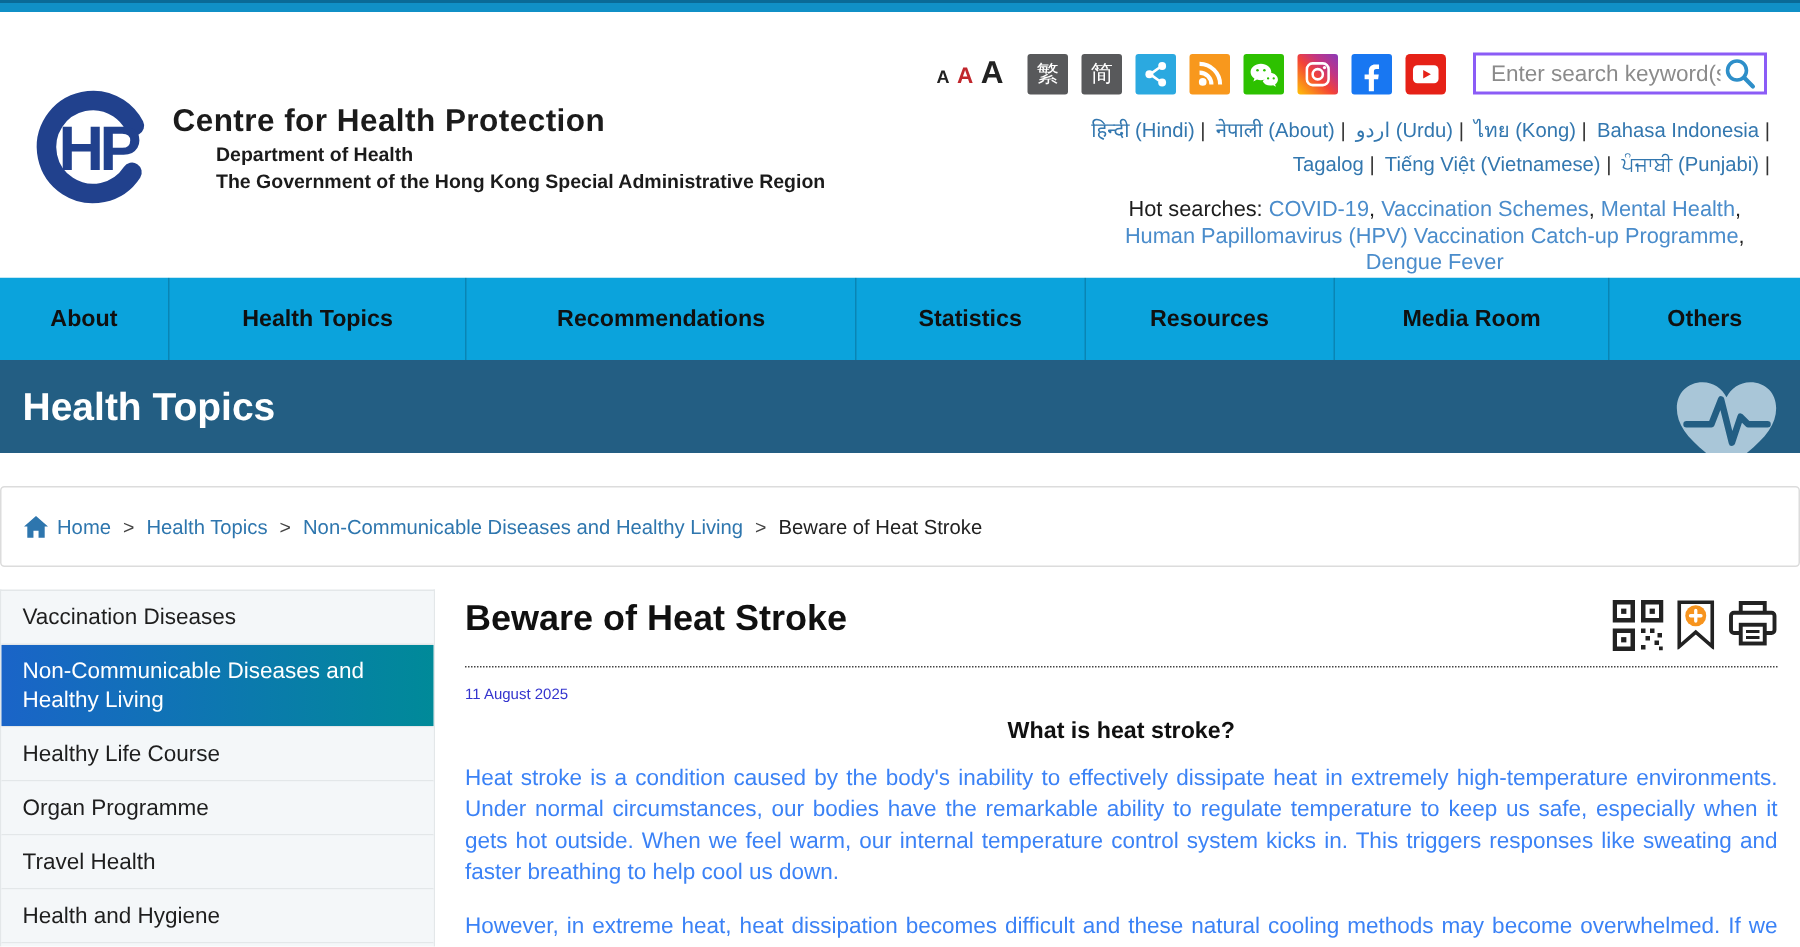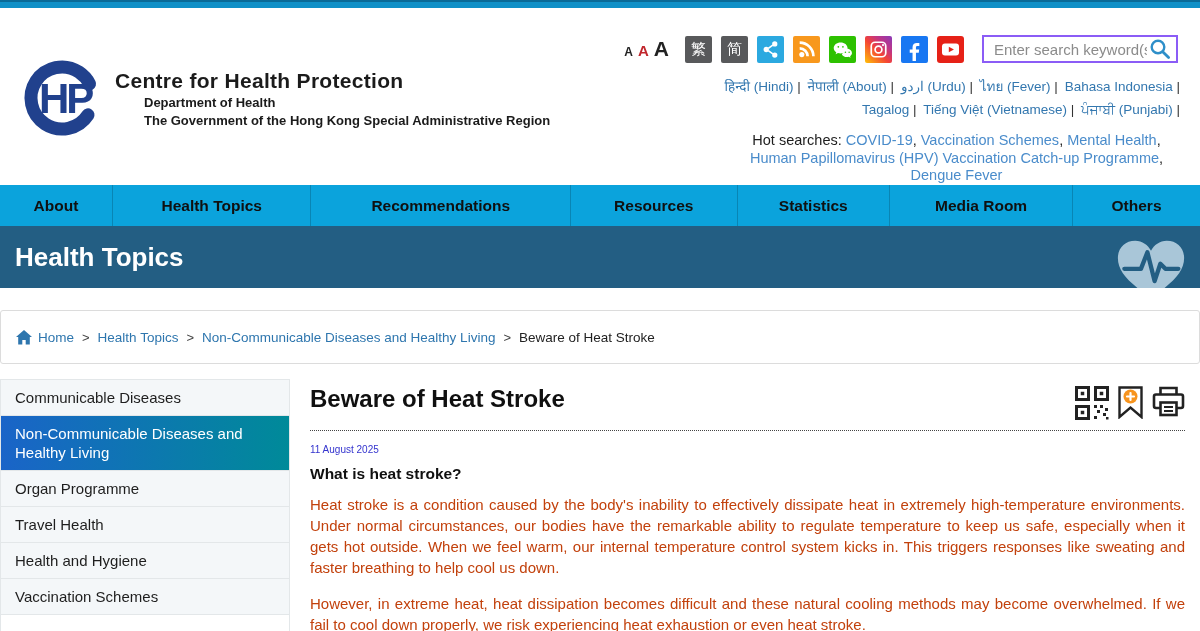--- a/index.html
+++ b/index.html
@@ -43,21 +43,21 @@
     font-size:13.5px; line-height:23px; }
   .lang-link { color:#3377AF; white-space:nowrap; margin-left:3px; }
   .lang-link::after { content:" |"; color:#333; }
 
   .hot { position:absolute; top:124px; right:16px; width:455px; text-align:center;
     font-size:14.5px; line-height:17.5px; color:#1d1d1d; }
   .hot-link { color:#4A8CCB; }
   .hot-link:not(:last-child)::after { content:", "; color:#1d1d1d; }
 
   
-  nav { height:41px; background:#0BA3DC; display:flex; }
+  nav { height:55px; background:#0BA3DC; display:flex; }
   .nav-item { display:flex; align-items:center; justify-content:center; font-size:15.5px;
     font-weight:bold; color:#101010; border-right:1px solid rgba(0,0,0,.18); cursor:pointer; }
   .nav-item:last-child { border-right:none; }
 
   
   .banner { height:62px; background:#235E83; position:relative; overflow:hidden; display:flex; align-items:center; }
   .banner-title { color:#fff; font-size:26px; font-weight:bold; margin-left:15px; }
   .banner-heart { position:absolute; right:13px; top:9px; }
 
   
@@ -75,22 +75,22 @@
     font-size:15px; line-height:19px; color:#1e1e1e; cursor:pointer; display:flex; align-items:center; min-height:36px; }
   .side-item.selected { background:linear-gradient(90deg,#1A64C8 0%,#008A99 100%); color:#fff; }
 
   .main { flex:1; padding:0 15px 0 20px; min-width:0; }
   .title-row { display:flex; justify-content:space-between; align-items:flex-start; margin-top:6px; }
   .article-title { font-size:24px; font-weight:bold; color:#101010; margin:0; }
   .tools { display:flex; gap:8px; align-items:flex-start; padding-top:1px; }
   .tool { cursor:pointer; display:flex; }
   .dotted { border-bottom:1px dotted #444; margin-top:10px; }
   .date { color:#3434CE; font-size:10px; margin-top:13px; }
-  .q-heading { font-size:15.5px; font-weight:bold; color:#101010; margin-top:10px; }
-  .para { font-size:15px; line-height:21px; color:#c2410c; margin-top:11px; text-align:justify; }
+  .q-heading { font-size:15.5px; font-weight:bold; color:#101010; margin-top:10px;text-align:center; }
+  .para { font-size:15px; line-height:21px; color:#3b82f6; margin-top:11px; text-align:justify; }
 </style>
 </head>
 <body>
 
 <div class="topbar"></div>
 
 <header>
   <div class="brand">
     <svg class="logo-svg" width="80" height="80" viewBox="0 0 80 80">
       <circle cx="40" cy="40" r="31" fill="none" stroke="#21418D" stroke-width="13" stroke-dasharray="162 32.8" transform="rotate(33 40 40)" stroke-linecap="round"></circle>
@@ -164,43 +164,43 @@
           <path d="M13.7 13.7 L19.6 19.6" stroke="#2E8FC9" stroke-width="2.8" stroke-linecap="round"></path>
         </svg>
       </span>
     </div>
   </div>
 
   <div class="langs">
     <a class="lang-link">हिन्दी (Hindi)</a>
     <a class="lang-link">नेपाली (About)</a>
     <a class="lang-link">اردو (Urdu)</a>
-    <a class="lang-link">ไทย (Fever)</a>
+    <a class="lang-link">ไทย (Kong)</a>
     <a class="lang-link">Bahasa Indonesia</a>
     <a class="lang-link">Tagalog</a>
     <a class="lang-link">Tiếng Việt (Vietnamese)</a>
     <a class="lang-link">ਪੰਜਾਬੀ (Punjabi)</a>
   </div>
 
   <div class="hot">
     <span>Hot searches:</span>
     <a class="hot-link">COVID-19</a>
     <a class="hot-link">Vaccination Schemes</a>
     <a class="hot-link">Mental Health</a>
     <a class="hot-link">Human Papillomavirus (HPV) Vaccination Catch-up Programme</a>
     <a class="hot-link">Dengue Fever</a>
   </div>
 </header>
 
 <nav>
   <div class="nav-item" style="flex-grow:130">About</div>
   <div class="nav-item" style="flex-grow:188">Health Topics</div>
   <div class="nav-item" style="flex-grow:232">Recommendations</div>
+  <div class="nav-item" style="flex-grow:160">Statistics</div>
   <div class="nav-item" style="flex-grow:167">Resources</div>
-  <div class="nav-item" style="flex-grow:160">Statistics</div>
   <div class="nav-item" style="flex-grow:174">Media Room</div>
   <div class="nav-item" style="flex-grow:149">Others</div>
 </nav>
 
 <div class="banner">
   <div class="banner-title">Health Topics</div>
   <svg class="banner-heart" width="72" height="72" viewBox="0 0 100 100">
     <path d="M50 88 C20 66 4 52 4 32 C4 18 14 8 28 8 C38 8 46 14 50 22 C54 14 62 8 72 8 C86 8 96 18 96 32 C96 52 80 66 50 88 Z" fill="#A9C6D8"></path>
     <polyline points="13,47 36,47 45,24 55,64 63,40 70,47 88,47" fill="none" stroke="#235E83" stroke-width="6" stroke-linejoin="round" stroke-linecap="round"></polyline>
   </svg>
@@ -216,22 +216,23 @@
   <span class="crumb-sep">&gt;</span>
   <a class="crumb-link">Health Topics</a>
   <span class="crumb-sep">&gt;</span>
   <a class="crumb-link">Non-Communicable Diseases and Healthy Living</a>
   <span class="crumb-sep">&gt;</span>
   <span class="crumb-current">Beware of Heat Stroke</span>
 </div>
 
 <div class="content">
   <div class="sidebar">
-    <div class="side-item">Communicable Diseases</div>
+    <div class="side-item">Vaccination Diseases</div>
     <div class="side-item selected">Non-Communicable Diseases and Healthy Living</div>
+    <div class="side-item">Healthy Life Course</div>
     <div class="side-item">Organ Programme</div>
     <div class="side-item">Travel Health</div>
     <div class="side-item">Health and Hygiene</div>
     <div class="side-item">Vaccination Schemes</div>
   </div>
 
   <div class="main">
     <div class="title-row">
       <h1 class="article-title">Beware of Heat Stroke</h1>
       <div class="tools">

